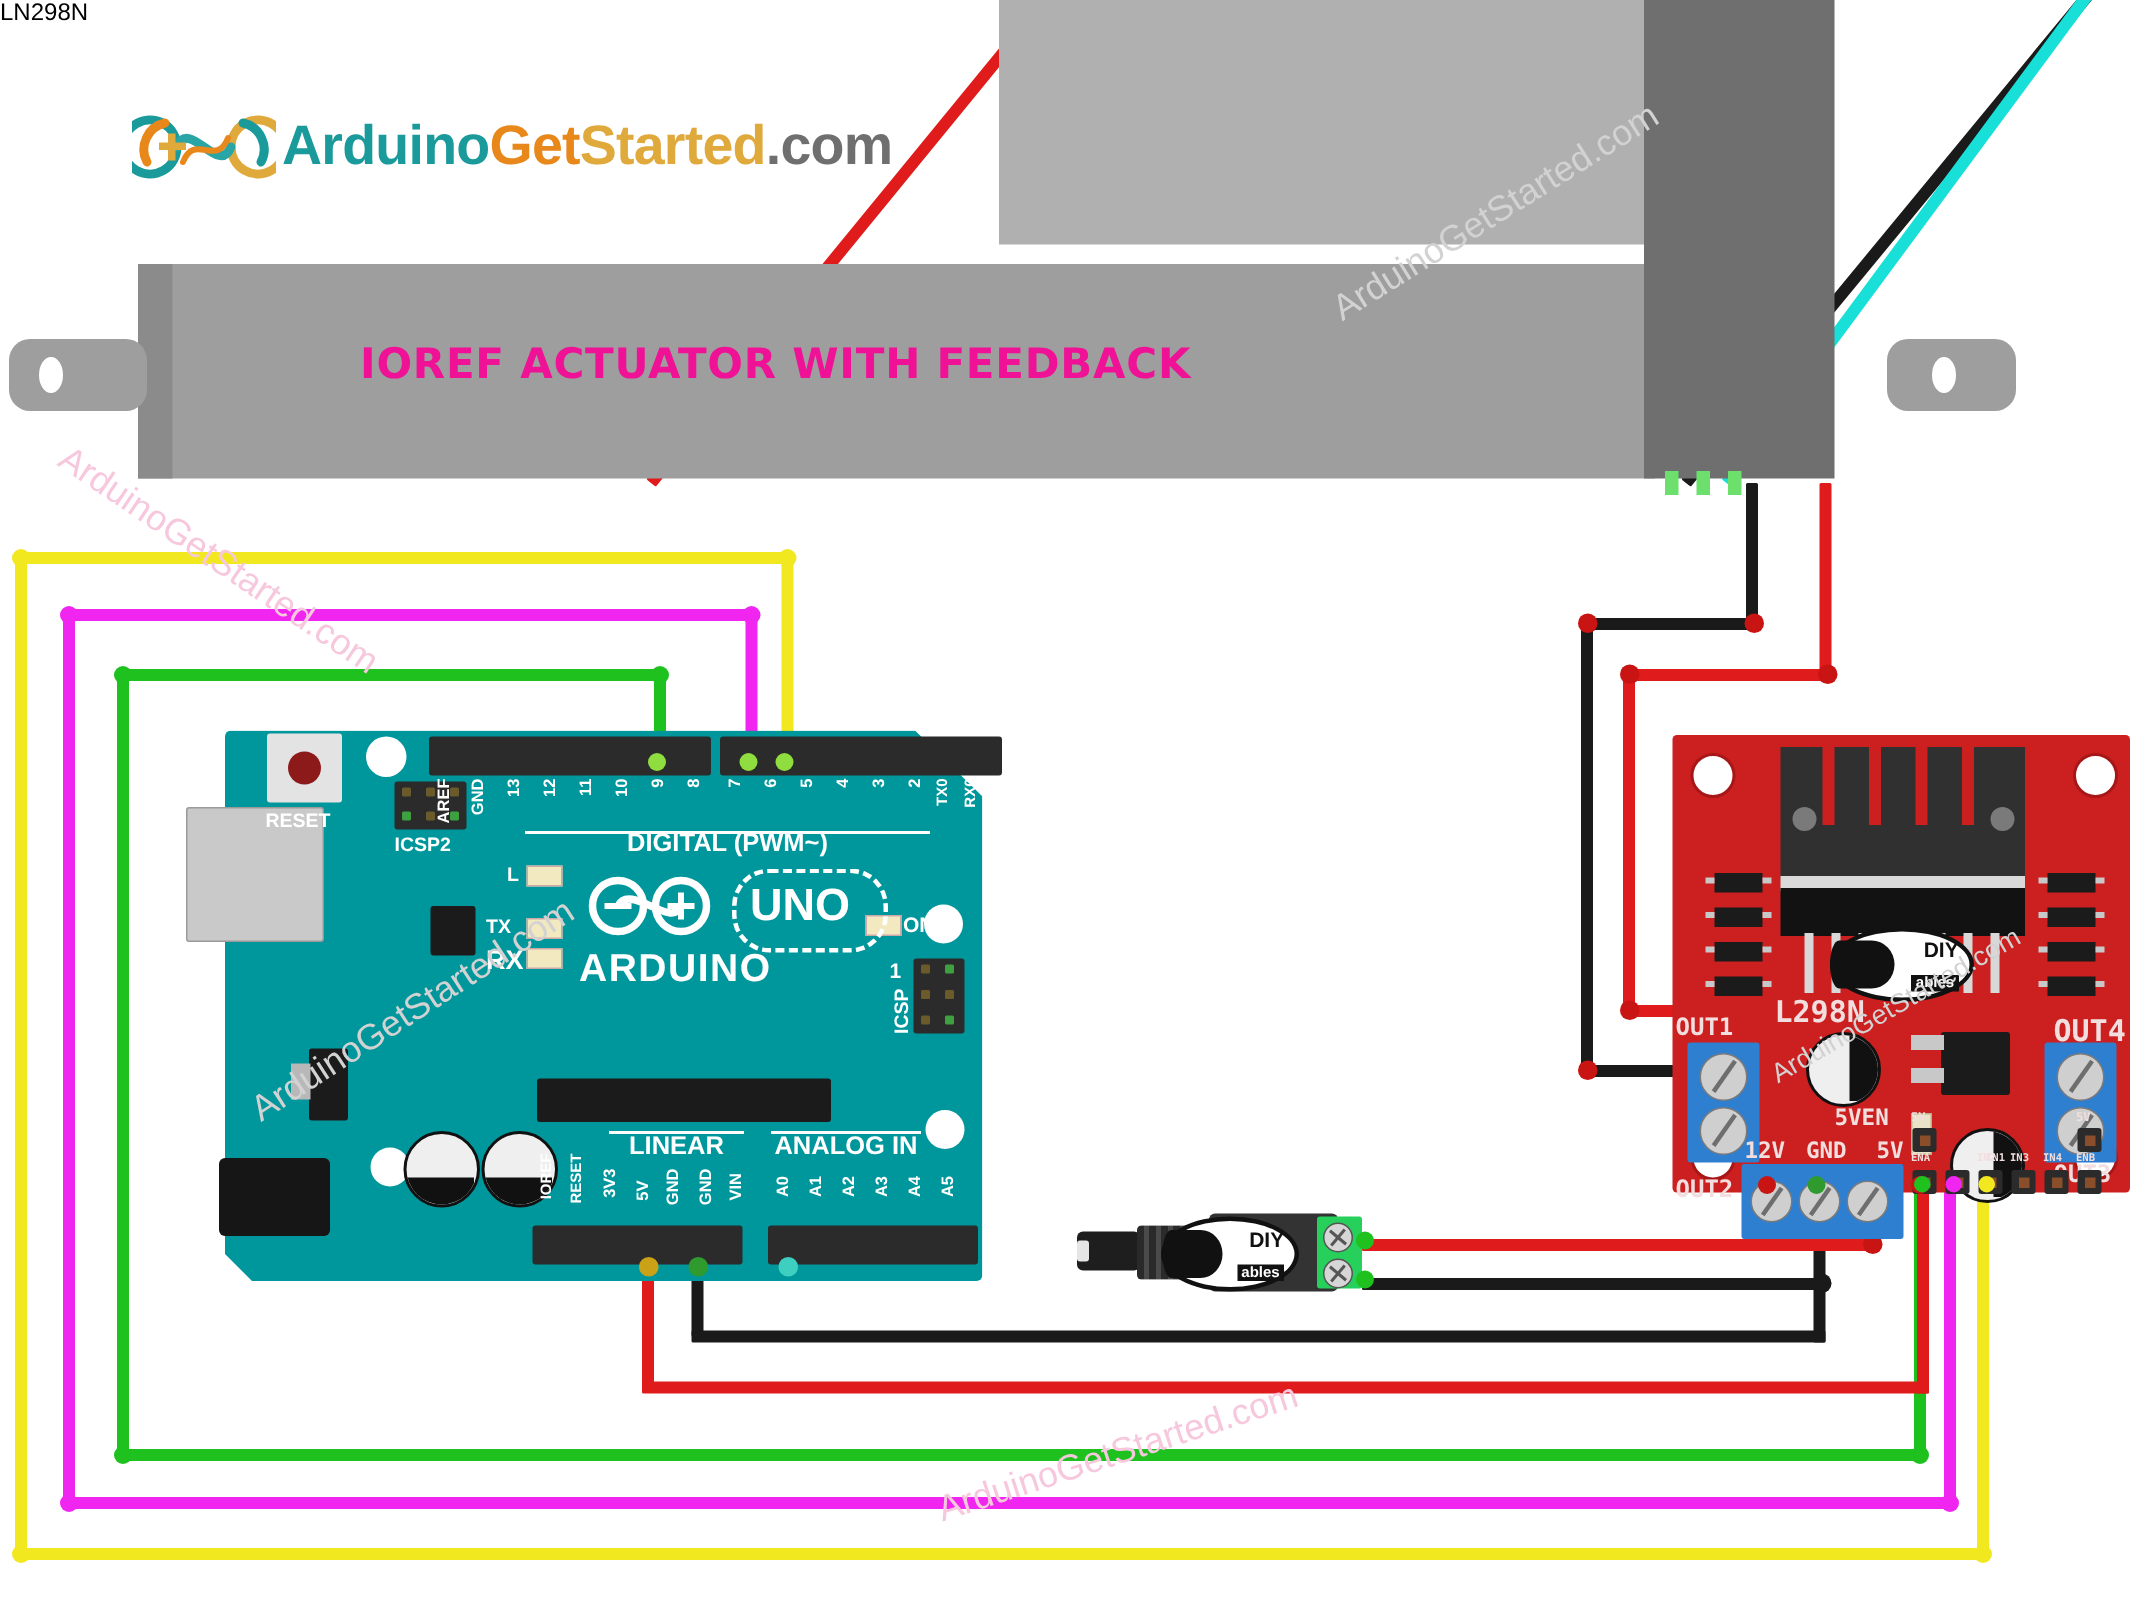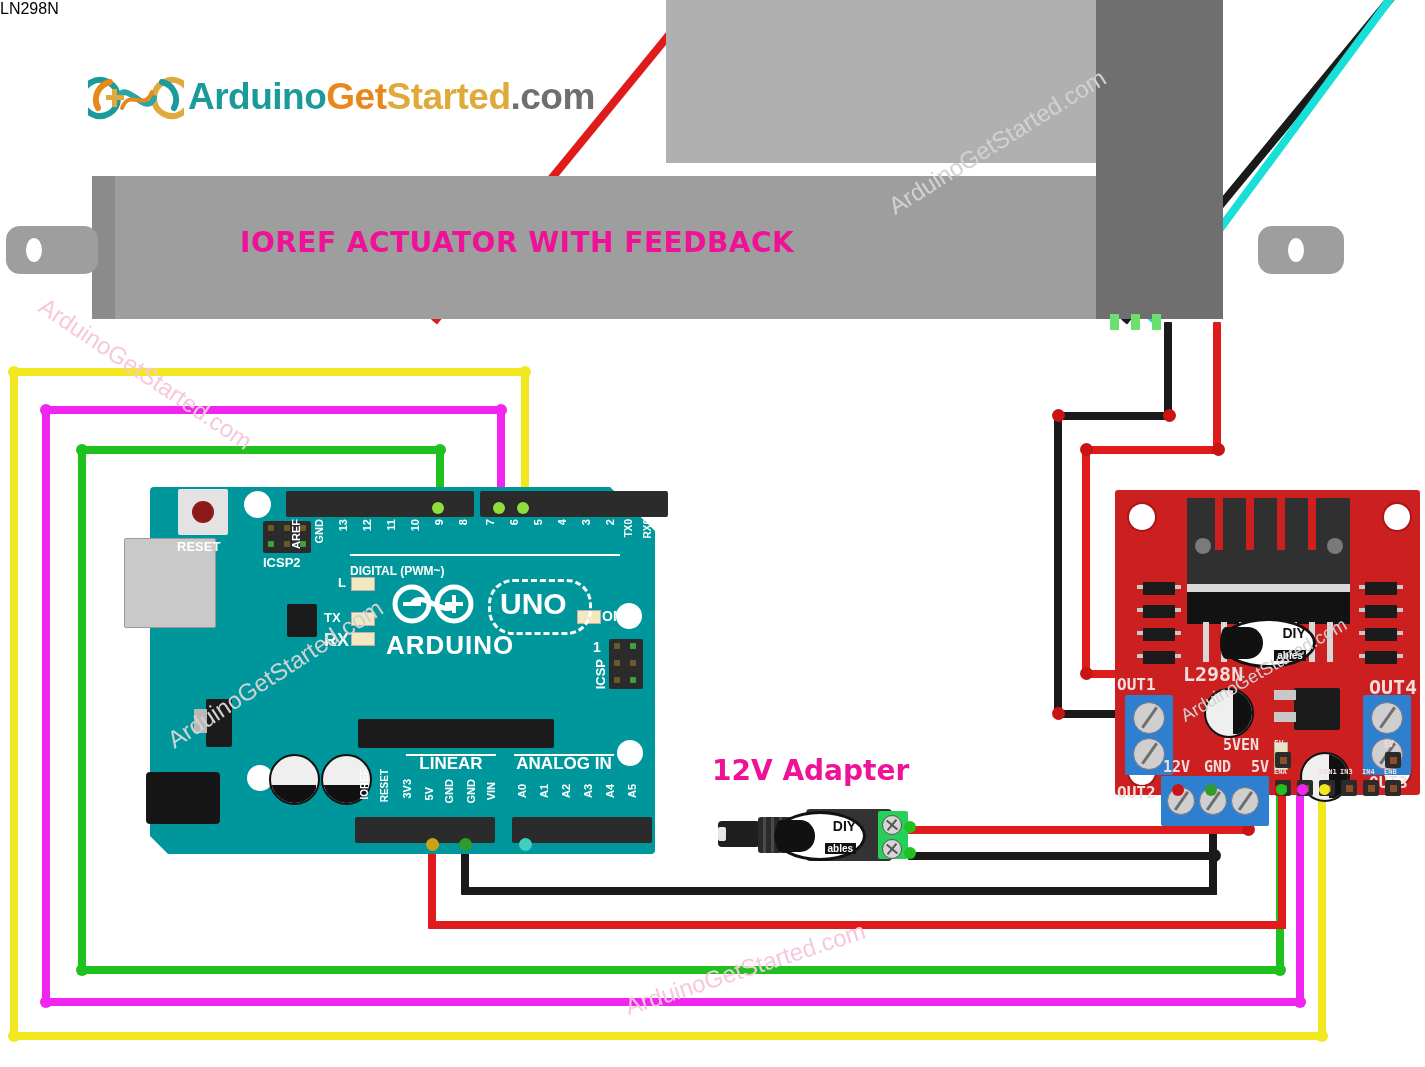--- a/index.html
+++ b/index.html
@@ -205,21 +205,21 @@
         <i style="left:37px;top:4px;"></i>
       <i class="g" style="left:5px;top:20px;"></i>
         <i style="left:21px;top:20px;"></i>
         <i class="g" style="left:37px;top:20px;"></i>
     </div>
     <div class="txt" style="left:113px;top:68px;font-size:13px;">ICSP2</div>
 
     <div class="hdr" style="left:136px;top:4px;width:188px;height:26px;"></div>
     <div class="hdr" style="left:330px;top:4px;width:188px;height:26px;"></div>
     <div class="underline" style="left:200px;top:67px;width:270px;"></div>
-    <div class="txt" style="left:200px;top:65px;font-size:12px;width:270px;text-align:left;margin-top:12px;">DIGITAL (PWM~)</div>
+    <div class="txt" style="left:200px;top:65px;font-size:17px;width:270px;text-align:center;">DIGITAL (PWM~)</div>
 
     <div class="vlabel" style="left:140px;top:32px;">AREF</div>
     <div class="vlabel" style="left:163px;top:32px;">GND</div>
     <div class="vlabel" style="left:187px;top:32px;">13</div>
     <div class="vlabel" style="left:211px;top:32px;">12</div>
     <div class="vlabel" style="left:235px;top:32px;">11</div>
     <div class="vlabel" style="left:259px;top:32px;">10</div>
     <div class="vlabel" style="left:283px;top:32px;">9</div>
     <div class="vlabel" style="left:307px;top:32px;">8</div>
 
@@ -401,21 +401,20 @@
     <div class="hdrpin" style="left:270px;top:262px;width:16px;height:16px;"></div>
   </div>
 
   <div class="node" style="left:1274px;top:784px;width:12px;height:12px;background:#c91414;"></div>
   <div class="node" style="left:1205px;top:784px;width:12px;height:12px;background:#2f9b2f;"></div>
   <div class="node" style="left:1172px;top:784px;width:12px;height:12px;background:#c91414;"></div>
   <div class="node" style="left:1276px;top:784px;width:11px;height:11px;background:#1fc11f;"></div>
   <div class="node" style="left:1297px;top:784px;width:11px;height:11px;background:#f026f0;"></div>
   <div class="node" style="left:1319px;top:784px;width:11px;height:11px;background:#f2e81f;"></div>
 
-  <div id="adapter-title">12V Adapter</div>
   <div id="adapter">
     <div class="barrel"></div>
     <div class="ridge"></div>
     <div class="body"></div>
     <div class="pol" style="left:110px;top:11px;"></div>
     <div class="pol" style="left:110px;top:35px;"></div>
     <div class="green"></div>
     <div class="sc" style="left:164px;top:10px;"></div>
     <div class="sc" style="left:164px;top:34px;"></div>
     <div class="diy" style="left:56px;top:6px;width:86px;height:44px;">

